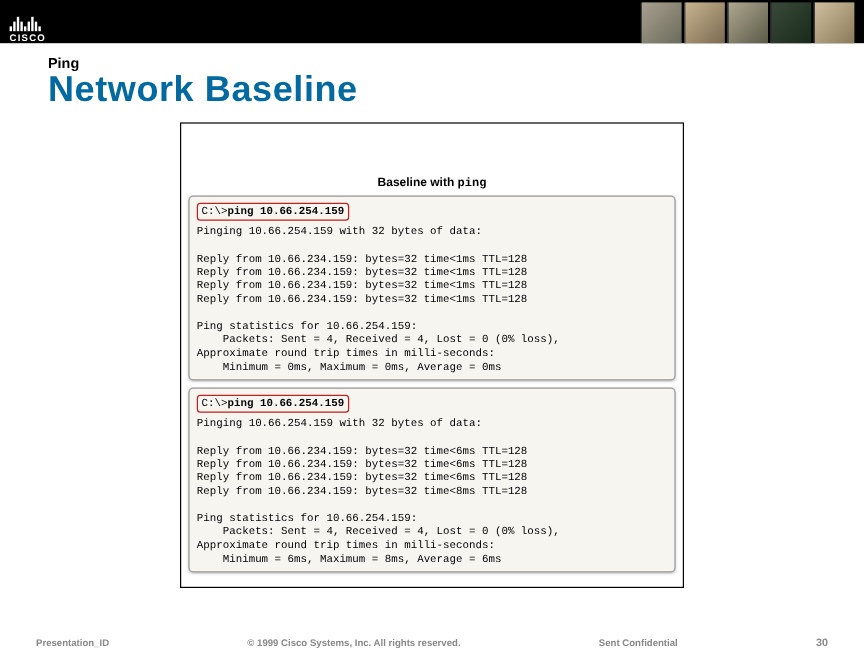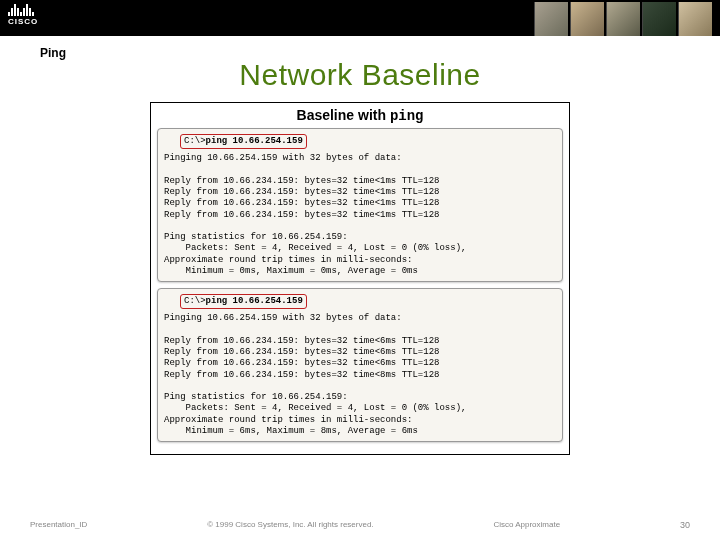--- a/index.html
+++ b/index.html
@@ -1,45 +1,45 @@
 <!DOCTYPE html>
 <html><head>
 <meta charset="utf-8">
 <style>
   * { margin: 0; padding: 0; box-sizing: border-box; }
   body { width: 720px; height: 540px; background: #fff; font-family: Arial, sans-serif; position: relative; overflow: hidden; }
 
-  .topbar { width: 100%; height: 36px; background: #000; display: flex; align-items: flex-start; justify-content: space-between; padding: 2px 8px 0 8px; }
+  .topbar { width: 100%; height: 36px; background: #000; display: flex; align-items: flex-end; justify-content: space-between; padding: 2px 8px 0 8px; }
   .logo-wrap { display: flex; flex-direction: column; align-items: flex-start; color: #fff; }
   .logo-bars { display: flex; gap: 1px; align-items: flex-end; height: 14px; }
   .logo-bars span { width: 2px; background: #fff; display: inline-block; }
   .b1{height:4px}.b2{height:8px}.b3{height:12px}.b4{height:8px}.b5{height:4px}.b6{height:8px}.b7{height:12px}.b8{height:8px}.b9{height:4px}
   .logo-text { font-size: 8px; letter-spacing: 1px; font-weight: bold; margin-top: 1px; }
   .photostrip { display: flex; height: 34px; gap: 2px; }
   .photostrip .ph { width: 34px; height: 34px; background: linear-gradient(135deg,#a8a090,#6b6b5b); border-left:1px solid #444; }
   .photostrip .ph:nth-child(2){background:linear-gradient(135deg,#c9b48f,#7a6a50);}
   .photostrip .ph:nth-child(3){background:linear-gradient(135deg,#b0a890,#5a5a48);}
   .photostrip .ph:nth-child(4){background:linear-gradient(135deg,#3a4a3a,#1a2a1a);}
   .photostrip .ph:nth-child(5){background:linear-gradient(135deg,#d0c0a0,#8a7a5a);}
 
   .slide-head { padding: 10px 40px 4px 40px; }
   .overline { font-size: 12px; font-weight: bold; color: #000; }
-  .title { font-size: 30px; font-weight: 400; color: #4d7c0f; margin-top: -2px; letter-spacing: 0.5px; text-align: center; }
+  .title { font-size: 30px; font-weight: 700; color: #0369a1; margin-top: -2px; letter-spacing: 0.5px; }
 
   .panel { margin: 6px auto 0 auto; width: 420px; border: 1px solid #000; padding: 4px 6px 6px 6px; background: #fff; }
-  .panel-title { text-align: center; font-size: 14px; font-weight: bold; margin-bottom: 4px; }
+  .panel-title { text-align: center; font-size: 10px; font-weight: bold; margin-bottom: 4px; margin-top: 40px; }
   .panel-title .mono { font-family: "Courier New", monospace; }
 
   .termbox { border: 1px solid #999; border-radius: 4px; background: #f7f5f0; box-shadow: 0 1px 2px rgba(0,0,0,0.2); padding: 4px 6px; font-family: "Courier New", monospace; font-size: 9px; line-height: 1.25; color: #000; margin-bottom: 6px; }
-  .cmdrow { border: 1.5px solid #c02020; border-radius: 3px; padding: 1px 3px; display: inline-block; margin: 1px 0 4px 16px; font-size: 9px; }
+  .cmdrow { border: 1.5px solid #c02020; border-radius: 3px; padding: 1px 3px; display: inline-block; margin: 1px 0 4px 0; font-size: 9px; }
   .cmdrow b { font-weight: bold; }
   .pre { white-space: pre; font-size: 9px; }
   .timestamp { font-family: Arial, sans-serif; font-size: 9px; margin: 2px 0 4px 2px; }
 
-  .footer { position: absolute; bottom: 10px; left: 0; width: 100%; display: flex; justify-content: space-between; align-items: flex-start; padding: 0 30px; font-size: 8px; color: #888; }
+  .footer { position: absolute; bottom: 0; left: 0; width: 100%; display: flex; justify-content: space-between; align-items: flex-end; padding: 0 30px; font-size: 8px; color: #888; font-weight: bold; }
   .footer .pg { color: #888; font-size: 9px; }
 </style>
 </head>
 <body>
 
 <div class="topbar">
   <div class="logo-wrap">
     <div class="logo-bars">
       <span class="b1"></span>
         <span class="b2"></span>
@@ -100,15 +100,15 @@
 Ping statistics for 10.66.254.159:
     Packets: Sent = 4, Received = 4, Lost = 0 (0% loss),
 Approximate round trip times in milli-seconds:
     Minimum = 6ms, Maximum = 8ms, Average = 6ms</div>
   </div>
 </div>
 
 <div class="footer">
   <span>Presentation_ID</span>
   <span>© 1999 Cisco Systems, Inc. All rights reserved.</span>
-  <span>Cisco Approximate</span>
+  <span>Sent Confidential</span>
   <span class="pg">30</span>
 </div>
 
 </body></html>

